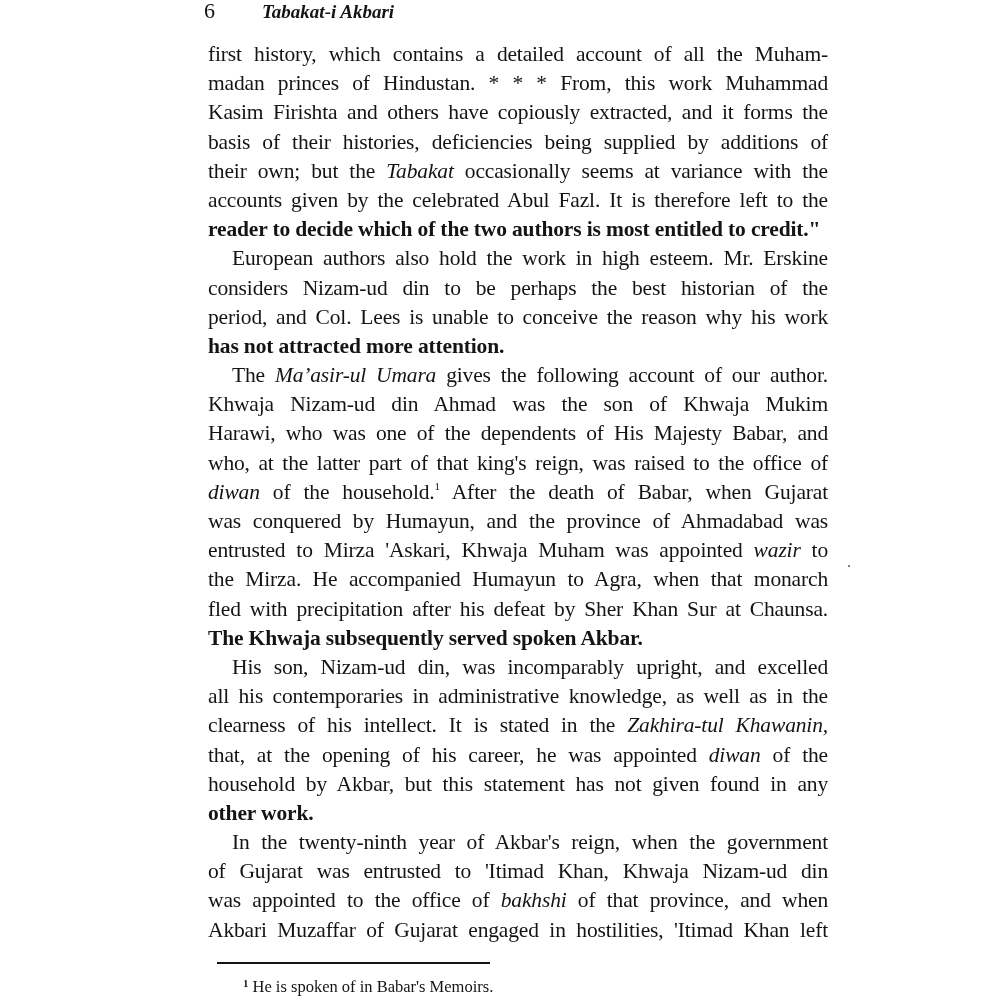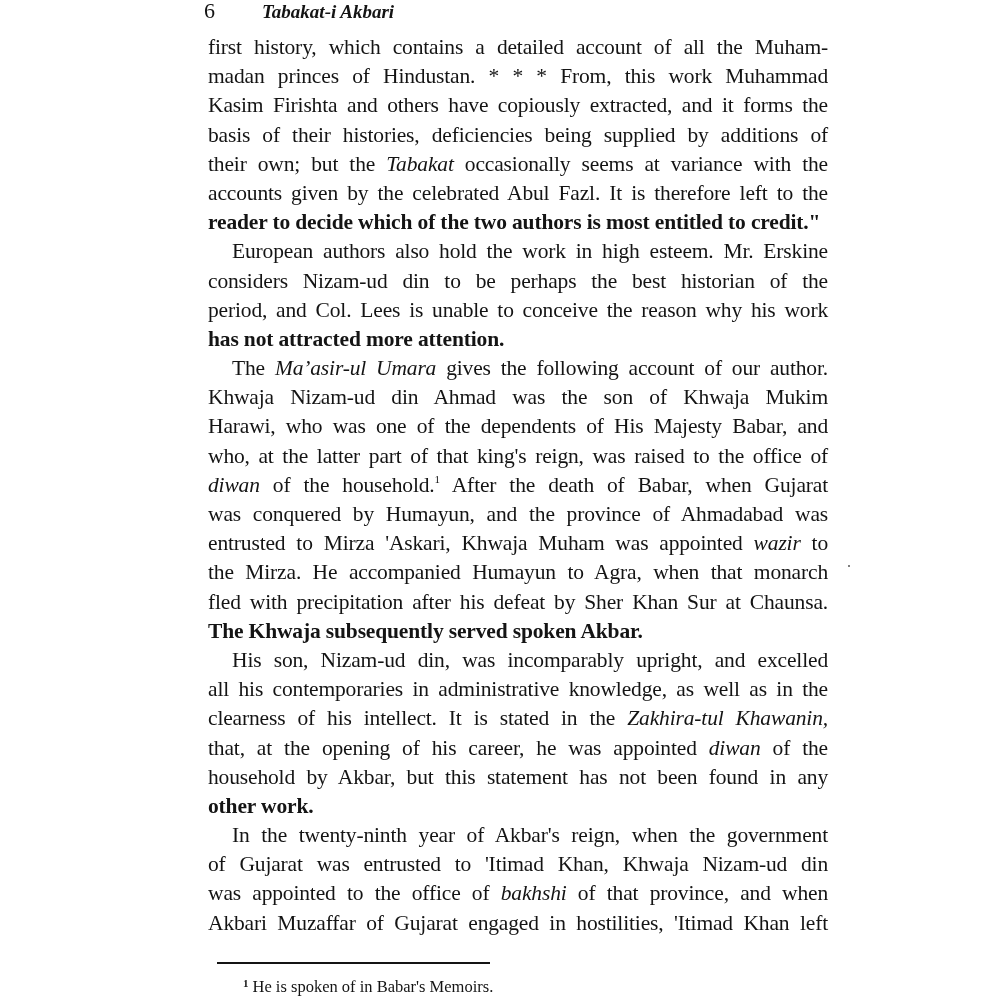--- a/index.html
+++ b/index.html
@@ -29,21 +29,21 @@
       font-size: 22px;
     }
     .running-title {
       font-style: italic;
       font-weight: bold;
       font-size: 19px;
       margin-left: 8px;
     }
     .body-text {
       position: absolute;
-      top: 33px;
+      top: 40px;
       left: 208px;
       width: 620px;
     }
     .line {
       height: 29.2px;
       line-height: 29.2px;
       font-size: 21.5px;
       white-space: nowrap;
       text-align: justify;
       text-align-last: justify;
@@ -125,21 +125,21 @@
   <div class="line"><span>was conquered by Humayun, and the province of Ahmadabad was</span></div>
   <div class="line"><span>entrusted to Mirza 'Askari, Khwaja Muham was appointed </span><span class="it">wazir</span><span> to</span></div>
   <div class="line"><span>the Mirza. He accompanied Humayun to Agra, when that monarch</span></div>
   <div class="line"><span>fled with precipitation after his defeat by Sher Khan Sur at Chaunsa.</span></div>
   <div class="line last"><span>The Khwaja subsequently served spoken Akbar.</span></div>
 
   <div class="line indent"><span>His son, Nizam-ud din, was incomparably upright, and excelled</span></div>
   <div class="line"><span>all his contemporaries in administrative knowledge, as well as in the</span></div>
   <div class="line"><span>clearness of his intellect. It is stated in the </span><span class="it">Zakhira-tul Khawanin,</span></div>
   <div class="line"><span>that, at the opening of his career, he was appointed </span><span class="it">diwan</span><span> of the</span></div>
-  <div class="line"><span>household by Akbar, but this statement has not been found in any</span></div>
+  <div class="line"><span>household by Akbar, but this statement has not given found in any</span></div>
   <div class="line last"><span>other work.</span></div>
 
   <div class="line indent"><span>In the twenty-ninth year of Akbar's reign, when the government</span></div>
   <div class="line"><span>of Gujarat was entrusted to 'Itimad Khan, Khwaja Nizam-ud din</span></div>
   <div class="line"><span>was appointed to the office of </span><span class="it">bakhshi</span><span> of that province, and when</span></div>
   <div class="line"><span>Akbari Muzaffar of Gujarat engaged in hostilities, 'Itimad Khan left</span></div>
 </div>
 
 <div class="speck"></div>
 

